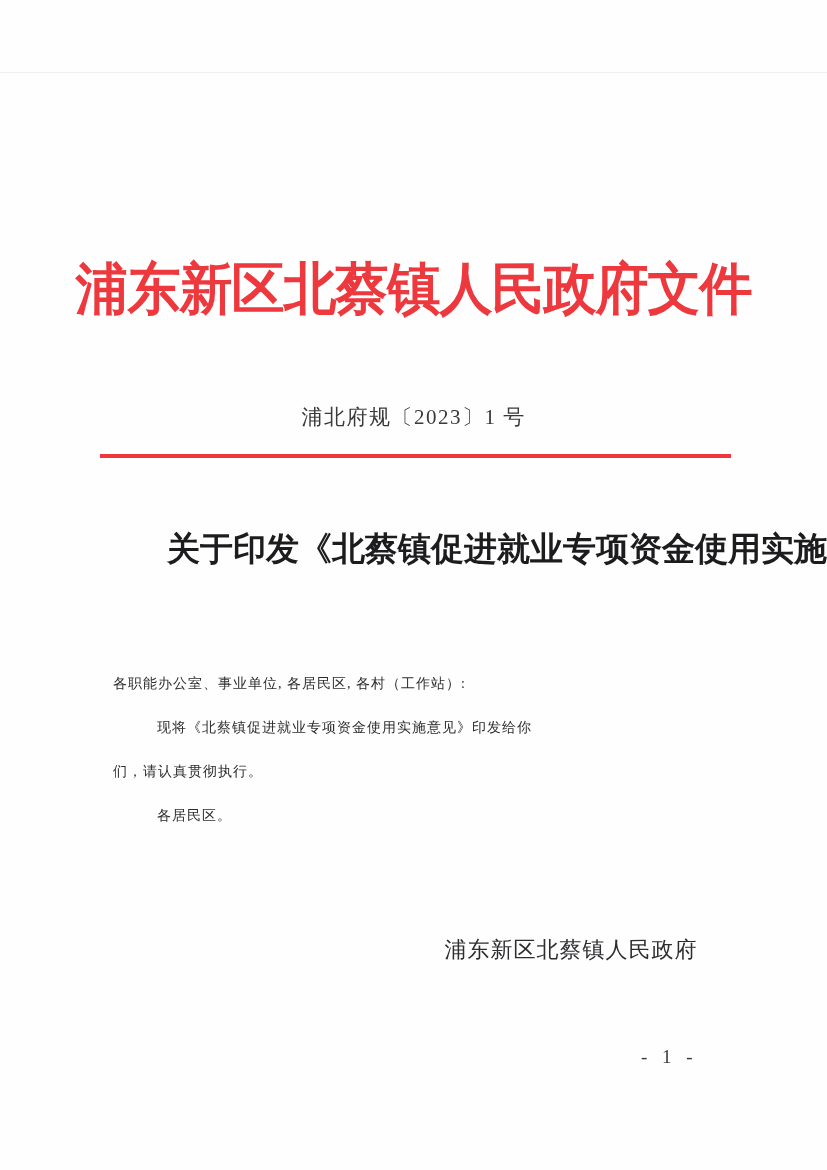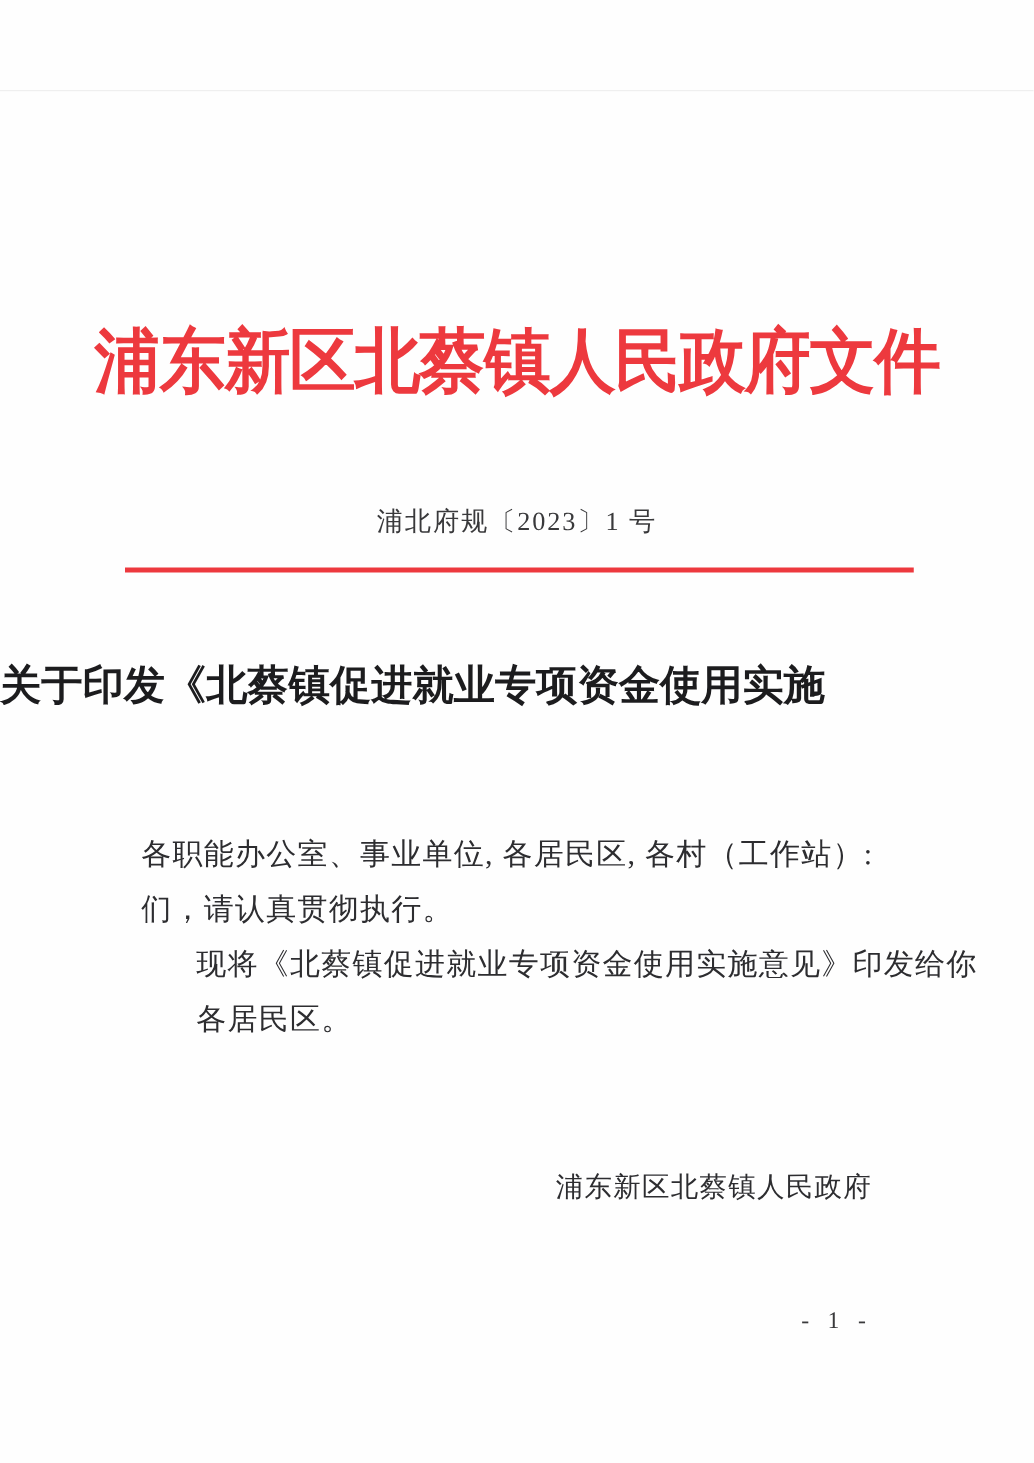--- a/index.html
+++ b/index.html
@@ -61,33 +61,33 @@
     left: 100px;
     width: 631px;
     height: 4px;
     background: var(--accent-red);
   }
   .subject-title {
     position: absolute;
     top: 521px;
     left: 0;
     width: 827px;
-    text-align: left;
+    text-align: right;
     font-size: 33px;
     font-weight: bold;
     color: var(--title-black);
     line-height: 57px;
     white-space: nowrap;
   }
   .body-text {
     position: absolute;
     top: 662px;
     left: 113px;
     width: 606px;
-    font-size: 24px;
+    font-size: 14px;
     color: var(--body-text);
     line-height: 44px;
     letter-spacing: 1px;
   }
   .body-line { white-space: nowrap; }
   .body-line.indent { padding-left: 44px; }
   .signature {
     position: absolute;
     top: 906px;
     left: 571px;
@@ -130,22 +130,22 @@
   <div class="doc-number">浦北府规〔2023〕1 号</div>
 
   <div class="red-divider"></div>
 
   <div class="subject-title">
     <div>关于印发《北蔡镇促进就业专项资金使用实施</div>
   </div>
 
   <div class="body-text">
     <div class="body-line">各职能办公室、事业单位, 各居民区, 各村（工作站）:</div>
+    <div class="body-line indent">现将《北蔡镇促进就业专项资金使用实施意见》印发给你</div>
     <div class="body-line">们，请认真贯彻执行。</div>
-    <div class="body-line indent">现将《北蔡镇促进就业专项资金使用实施意见》印发给你</div>
     <div class="body-line indent">各居民区。</div>
   </div>
 
   <div class="signature">浦东新区北蔡镇人民政府</div>
 
 
   <div class="page-number">- 1 -</div>
 
 </div>
 

